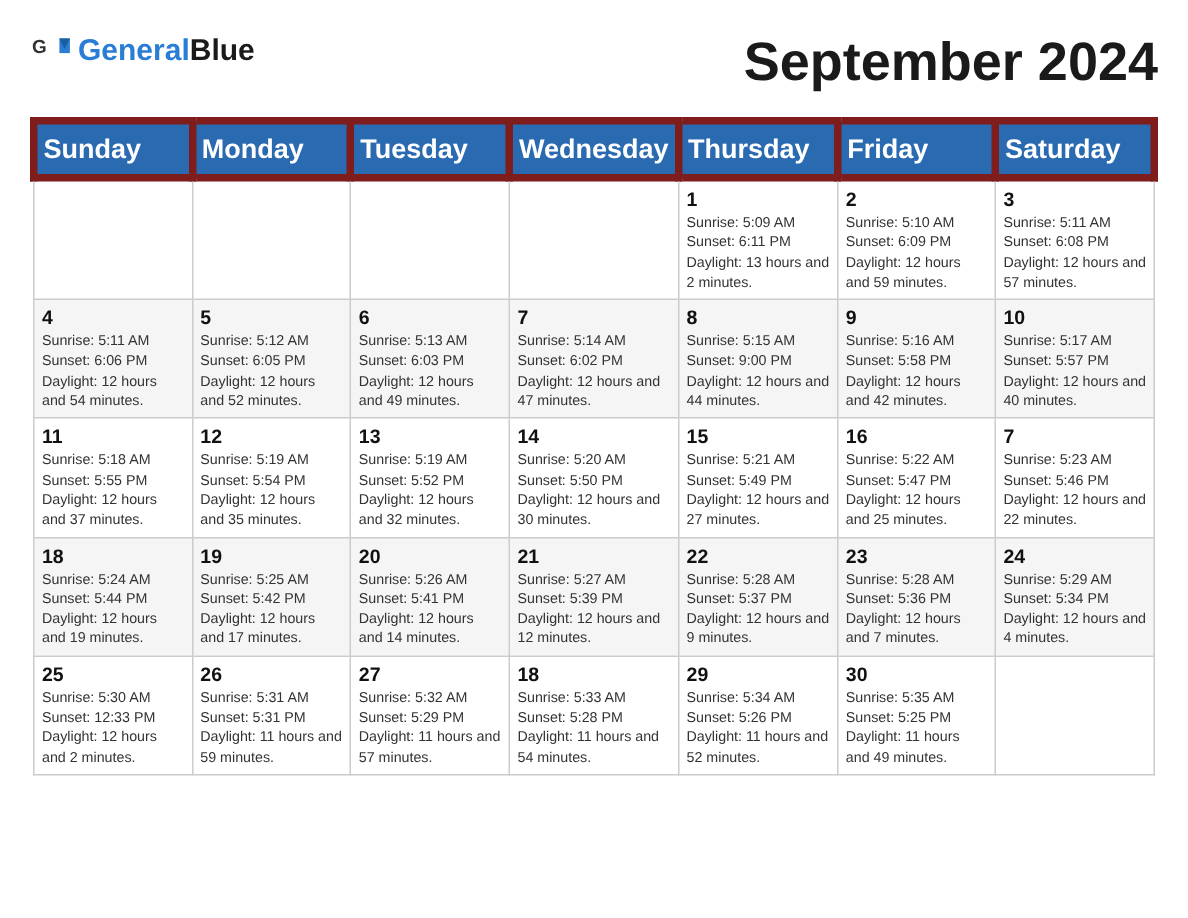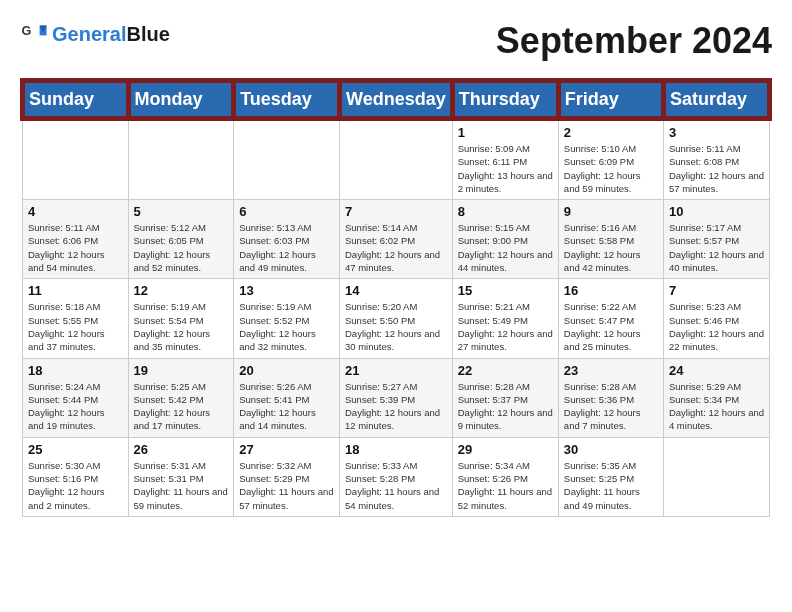--- a/index.html
+++ b/index.html
@@ -267,21 +267,21 @@
           <span class="day-num">24</span>
           <div class="day-info" style="white-space: pre-line;">Sunrise: 5:29 AM
 Sunset: 5:34 PM
 Daylight: 12 hours and 4 minutes.</div>
         </td>
       </tr>
       <tr>
         <td>
           <span class="day-num">25</span>
           <div class="day-info" style="white-space: pre-line;">Sunrise: 5:30 AM
-Sunset: 5:16 PM
+Sunset: 12:33 PM
 Daylight: 12 hours and 2 minutes.</div>
         </td>
         <td>
           <span class="day-num">26</span>
           <div class="day-info" style="white-space: pre-line;">Sunrise: 5:31 AM
 Sunset: 5:31 PM
 Daylight: 11 hours and 59 minutes.</div>
         </td>
         <td>
           <span class="day-num">27</span>

